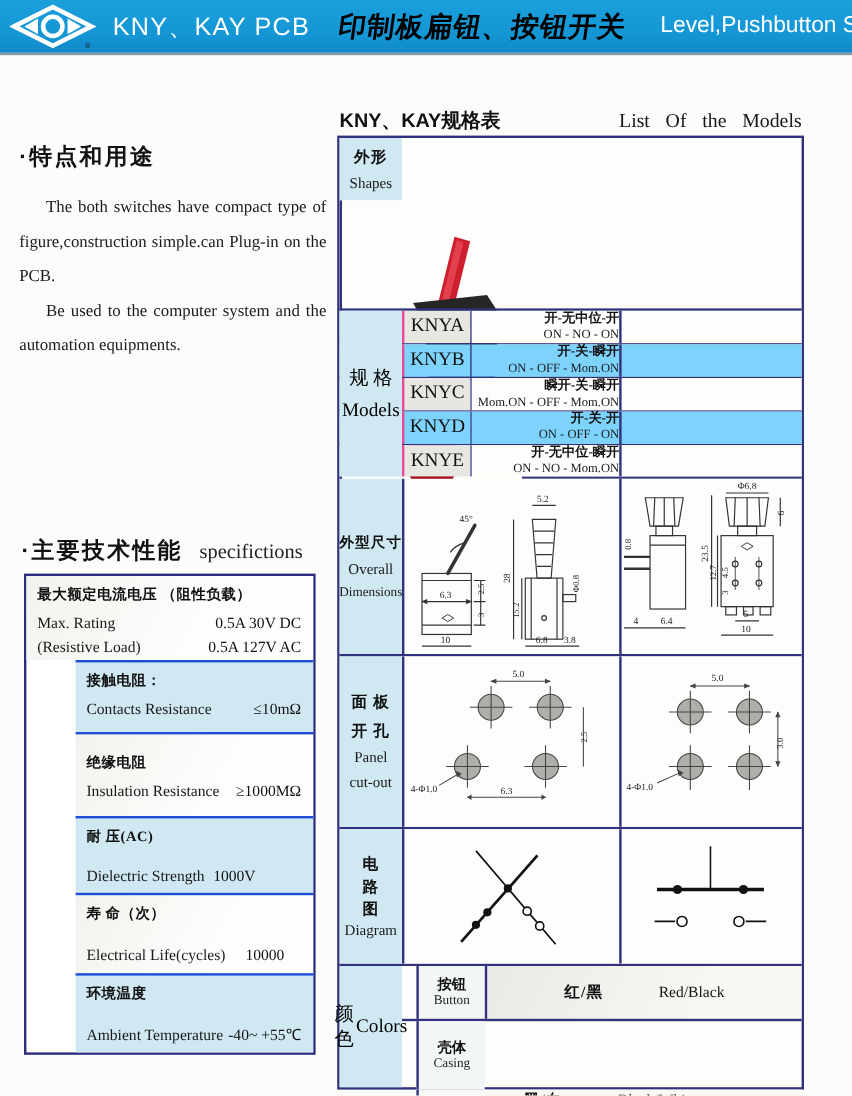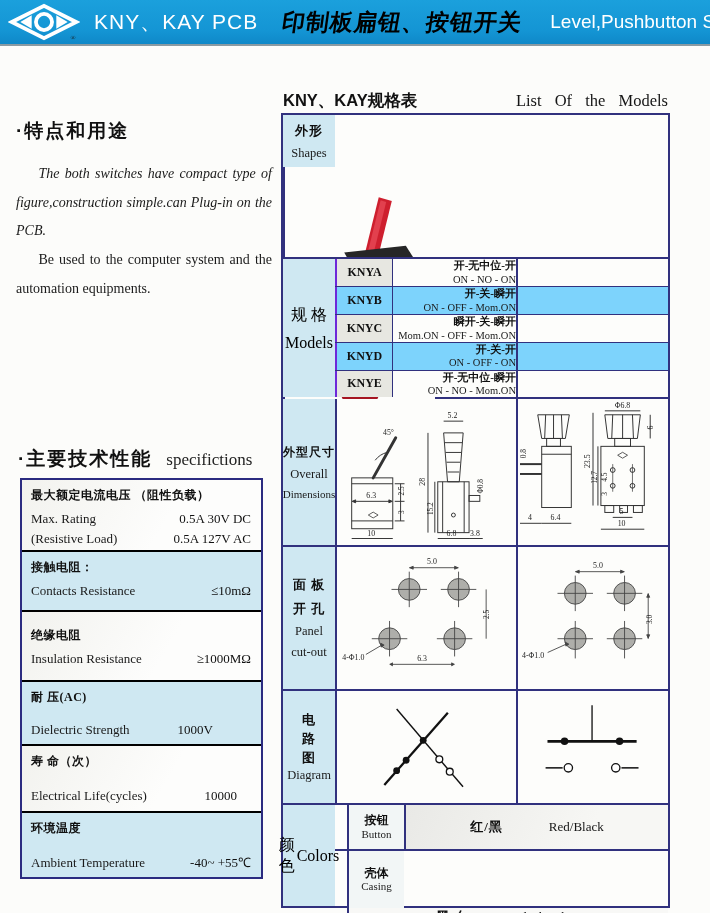--- a/index.html
+++ b/index.html
@@ -14,29 +14,29 @@
   .banner .brand { color:#fff; font-family:"Liberation Sans",sans-serif; font-size:21px; letter-spacing:1px; margin-left:14px; white-space:nowrap; }
   .banner .title-cn { color:#000; font-family:"Liberation Sans",sans-serif; font-weight:bold; font-size:23px; transform:skewX(-8deg); margin-left:24px; letter-spacing:1px; white-space:nowrap; }
   .banner .title-en { color:#fff; font-family:"Liberation Sans",sans-serif; font-size:19px; margin-left:28px; white-space:nowrap; }
   .logo { margin-left:8px; flex:0 0 auto; }
 
   
   .intro { position:absolute; left:16px; top:118px; width:256px; }
   .h-cn { font-family:"Liberation Sans",sans-serif; font-weight:bold; font-size:19px; color:#111; letter-spacing:2px; }
   .intro .para-cn { margin-top:10px; font-size:13.5px; font-weight:600; color:#151515; line-height:2.2; text-indent:2em; text-align:justify; letter-spacing:0.5px; }
   .intro .para-en { font-size:14px; color:#1a1a1a; line-height:2.05; text-indent:1.6em; text-align:justify; }
-  .intro .para-en.first { margin-top:16px;font-style:italic; }
+  .intro .para-en.first { margin-top:16px; }
 
   .specs-heading { position:absolute; left:18px; top:446px; display:flex; align-items:baseline; gap:14px; }
   .specs-heading .en { font-size:17px; color:#222; }
 
   .stable { position:absolute; left:20px; top:478px; width:243px; height:401px;
     border:2px solid #2b2b80; background:#fff; display:flex; flex-direction:column; }
   .srow { padding:7px 8px 4px 9px; }
-  .srow + .srow { border-top:2px solid #000000; }
+  .srow + .srow { border-top:2px solid #1d4ed8;margin-left:41px; }
   .srow.blue { background:#cfe8f2; }
   .srow.white { background:linear-gradient(120deg,#f2f2ee 0%, #fdfdfc 60%); }
   .srow .cn { font-size:12px; font-weight:bold; color:#101010; letter-spacing:0.5px; }
   .srow .line { display:flex; justify-content:space-between; align-items:flex-end; margin-top:7px; padding-right:2px; }
   .srow .en { font-size:13px; color:#1a1a1a; }
   .srow .val { font-size:13px; color:#111; }
 
   
   .rtitle { position:absolute; left:283px; top:90px; width:385px; display:flex; justify-content:space-between; align-items:baseline; }
   .rtitle .cn { font-family:"Liberation Sans",sans-serif; font-weight:bold; font-size:16.5px; color:#111; }
@@ -54,21 +54,21 @@
   .kaycol { width:152px; flex:0 0 152px; border-left:2px solid #31317e; }
 
   .row-shapes { height:142px;flex-direction:column; }
   .photo-cell { display:flex; align-items:center; justify-content:center; background:#fdfdfb; }
   .caption { position:absolute; right:8px; bottom:2px; font-size:13px; color:#ef4444; letter-spacing:1px; }
 
   .row-models { height:140px; flex-direction:column; }
   .mrow { display:flex; flex:1 1 0; }
   .mrow + .mrow { border-top:1.5px solid #31317e; }
   .mrow .mlabel { width:52px; flex:0 0 52px; background:#cfe8f2; }
-  .mrow .mname { width:57px; flex:0 0 57px; border-left:2px solid #6d28d9; display:flex; align-items:center; justify-content:center; font-size:12px; color:#111;font-weight:bold; }
+  .mrow .mname { width:57px; flex:0 0 57px; border-left:2px solid #ec4899; display:flex; align-items:center; justify-content:center; font-size:16px; color:#111; }
   .mrow .mdesc { width:124px; flex:0 0 124px; border-left:1.5px solid #31317e; display:flex; flex-direction:column; align-items:flex-end; justify-content:center; line-height:1.25; }
   .mrow .mkay  { flex:1 1 auto; border-left:2px solid #31317e; }
   .mrow .mdesc .dcn { font-size:11px; font-weight:bold; color:#101010; }
   .mrow .mdesc .den { font-size:10.5px; color:#1a1a1a; }
   .bg-gray { background:#e7e7e1; }
   .bg-blue { background:#7dd3fc; }
   .bg-white { background:#fdfdfb; }
   .models-labelband { position:absolute; left:0; top:0; width:52px; height:100%; background:#cfe8f2; display:flex; flex-direction:column; justify-content:center; align-items:center; gap:8px; }
 
   .row-dims { height:148px; }

